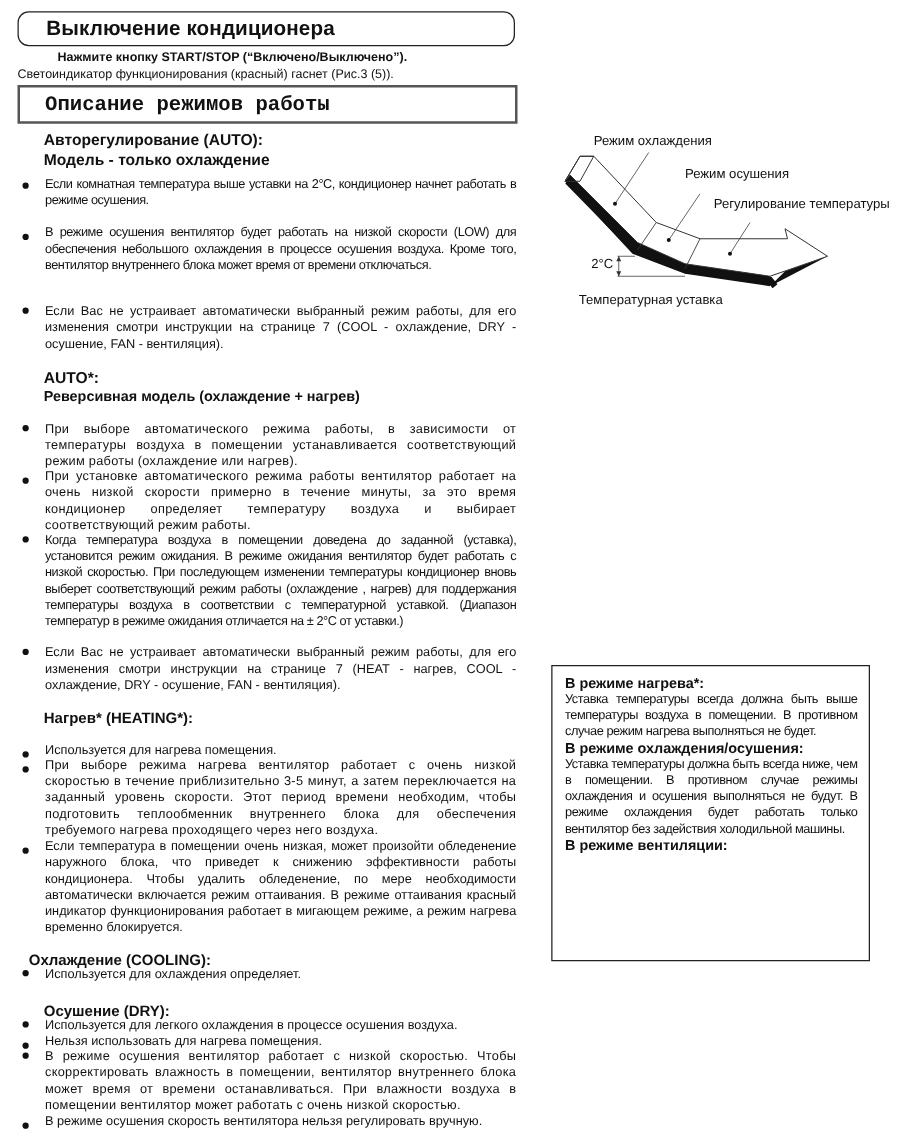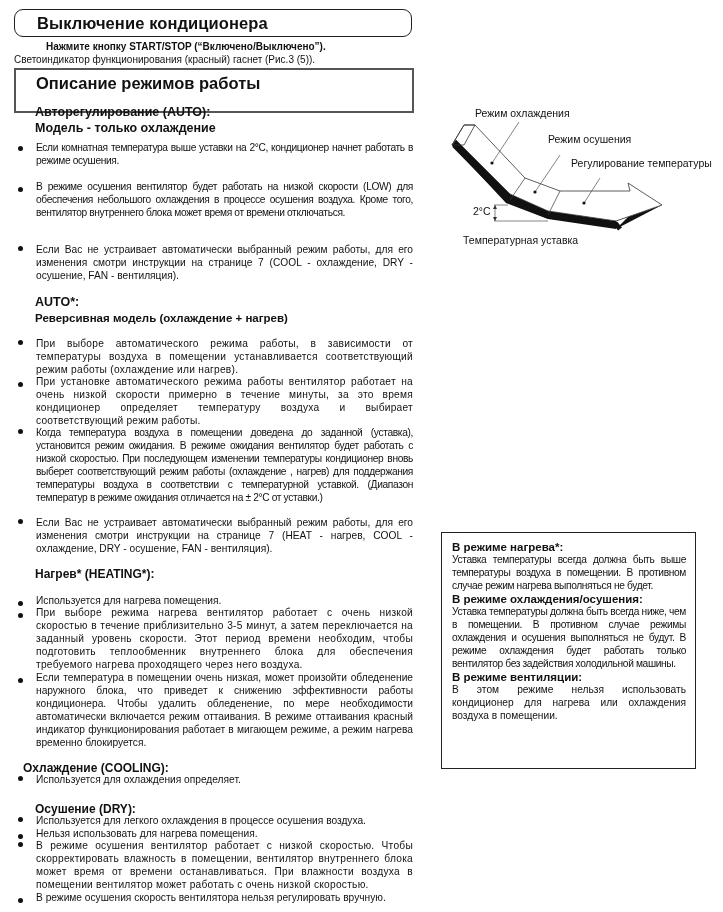--- a/index.html
+++ b/index.html
@@ -14,22 +14,22 @@
     }
     .title-box {
       left: 14px; top: 9px; width: 398px; height: 28px;
       border: 1.5px solid #222; border-radius: 9px; box-sizing: border-box;
     }
     .title-box .t {
       position: absolute; left: 22px; top: 4px;
       font-size: 16.5px; font-weight: bold; letter-spacing: 0.1px;
     }
     .section-box {
-      left: 14px; top: 68px; width: 400px; height: 45px;
-      border: 2px solid #555; box-sizing: border-box;
+      left: 14px; top: 68px; width: 400px; height: 31px;
+      border: 2px solid #555; box-sizing: border-box; font-family: Liberation Mono, monospace;
     }
     .section-box .t {
       position: absolute; left: 20px; top: 4px;
       font-size: 16.5px; font-weight: bold;
     }
     .line-bold { font-size: 10px; font-weight: bold; }
     .line { font-size: 10px; }
     .subhead { font-size: 12.5px; font-weight: bold; line-height: 16px; }
     .bullet {
       position: absolute; left: 18px; font-size: 10.2px; line-height: 12.9px;
@@ -178,14 +178,13 @@
   <div class="abs diagram-label" style="left:43px; top:110px;">2°C</div>
   <div class="abs diagram-label" style="left:33px; top:139px;">Температурная уставка</div>
 </div>
 
 <div class="abs note-box">
   <div class="h">В режиме нагрева*:</div>
   <div class="p cond">Уставка температуры всегда должна быть выше температуры воздуха в помещении. В противном случае режим нагрева выполняться не будет.</div>
   <div class="h">В режиме охлаждения/осушения:</div>
   <div class="p cond">Уставка температуры должна быть всегда ниже, чем в помещении. В противном случае режимы охлаждения и осушения выполняться не будут. В режиме охлаждения будет работать только вентилятор без задействия холодильной машины.</div>
   <div class="h">В режиме вентиляции:</div>
-  <div class="p">В этом режиме нельзя использовать кондиционер для нагрева или охлаждения воздуха в помещении.</div>
 </div>
 
 </body></html>

